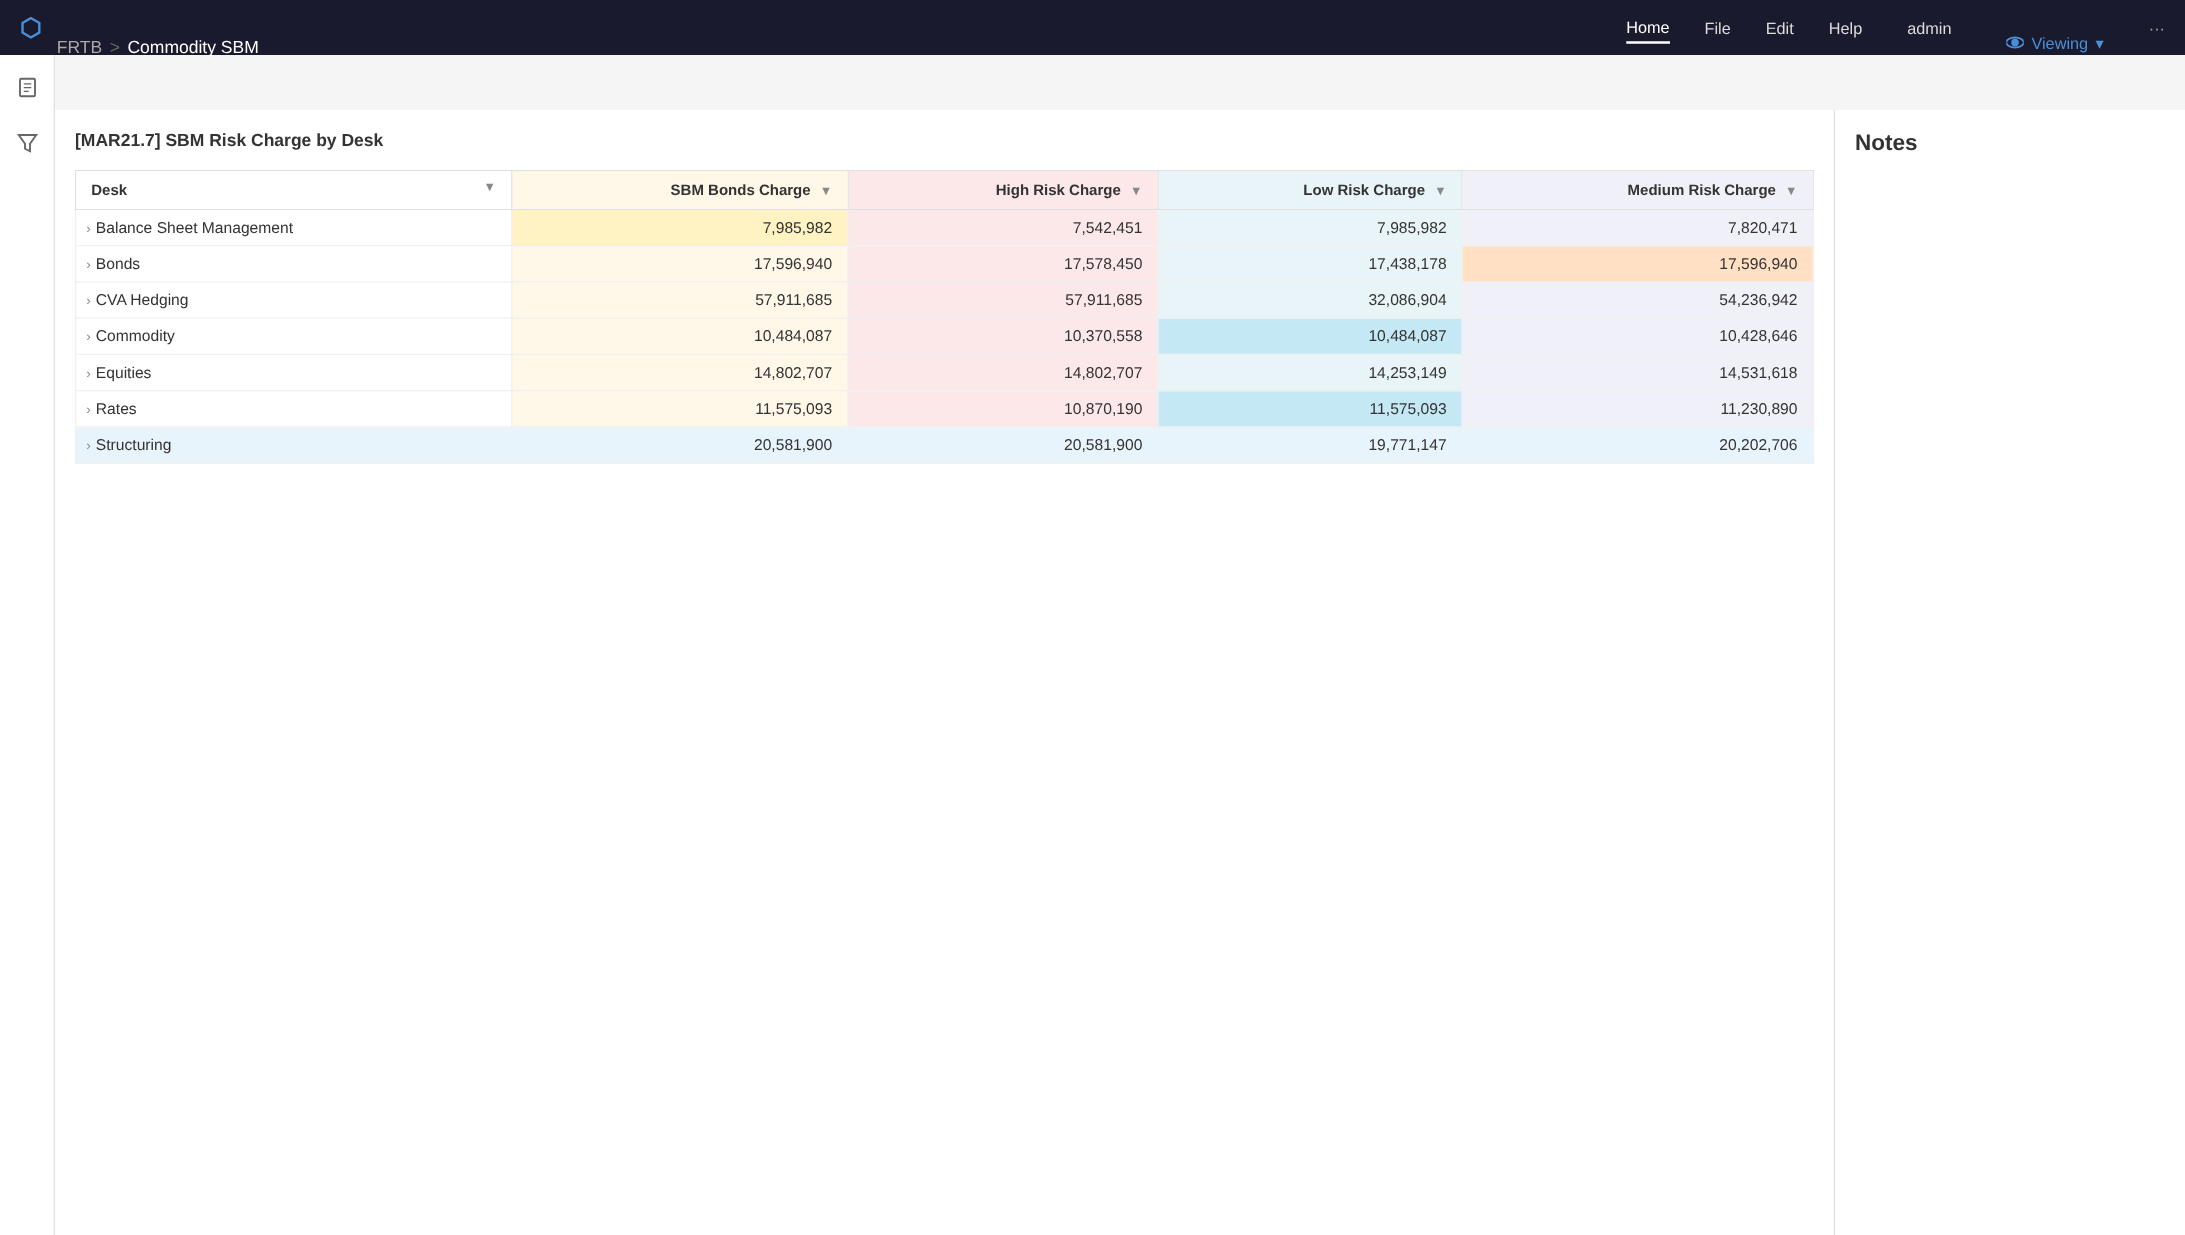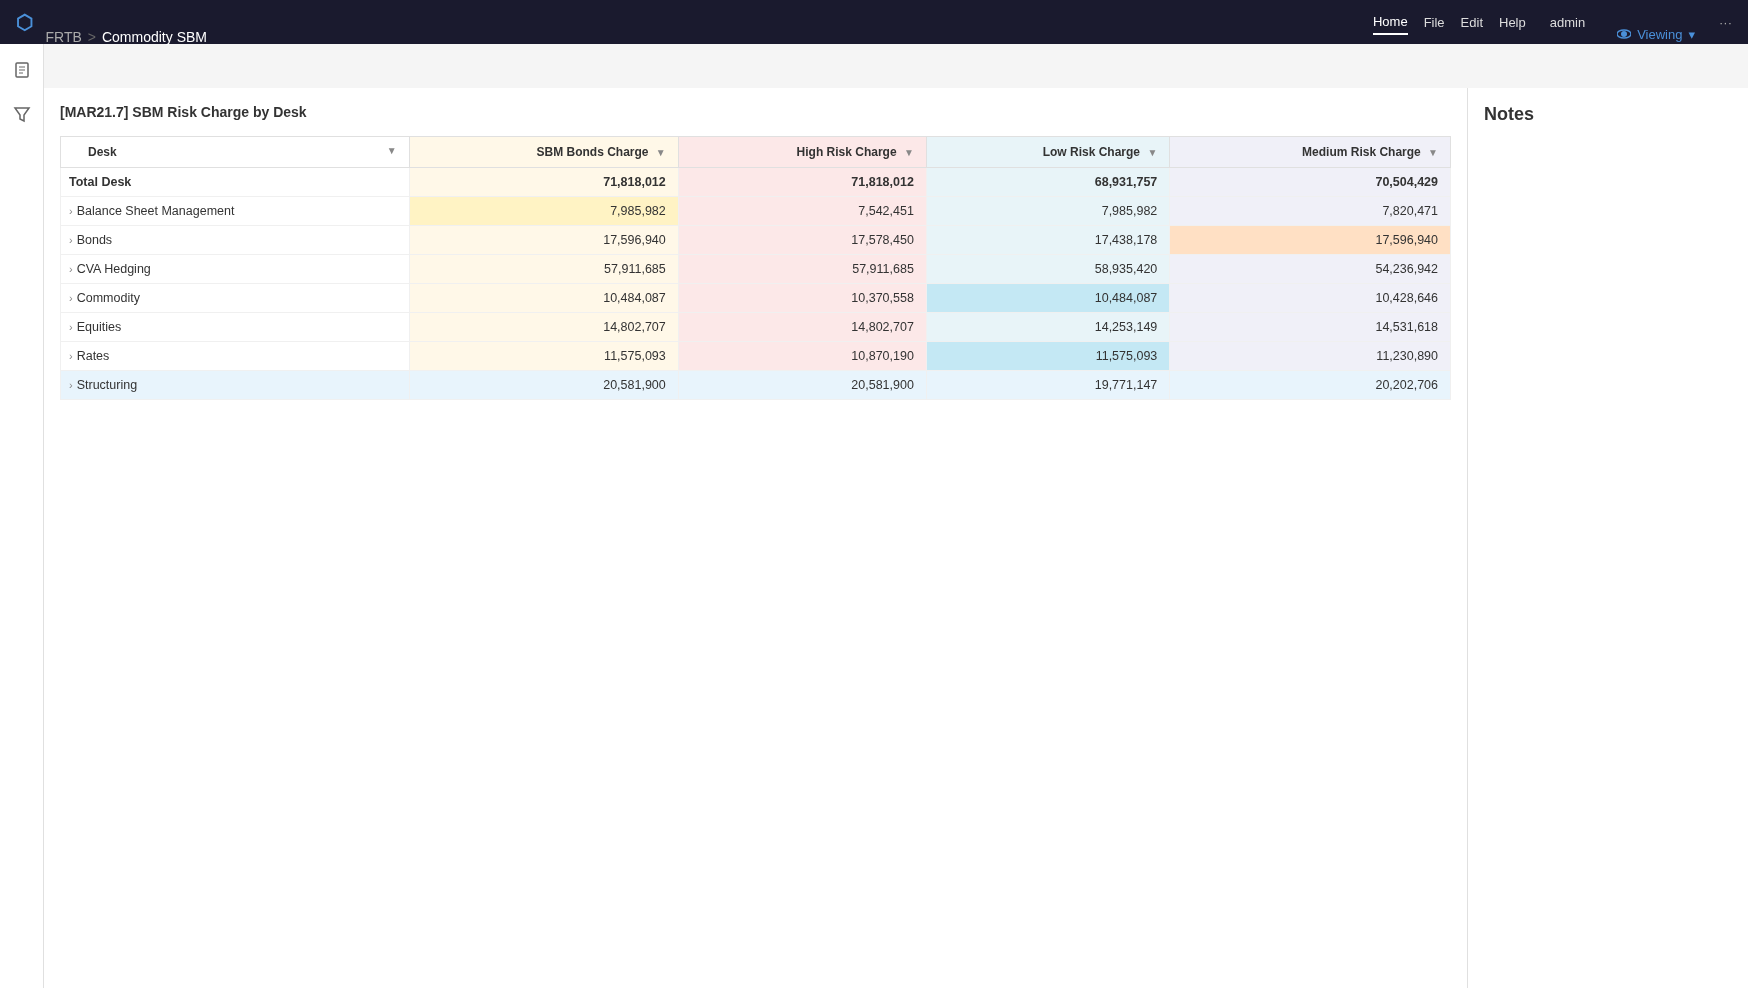--- a/index.html
+++ b/index.html
@@ -28,21 +28,21 @@
       align-items: center;
       gap: 6px;
       flex: 1;
       margin-top: 30px;
     }
     .nav-breadcrumb .sep { color: #666; }
     .nav-breadcrumb .current { color: white; font-weight: 500; }
     .nav-menu {
       display: flex;
       align-items: center;
-      gap: 16px;
+      gap: 28px;
     }
     .nav-menu-item {
       color: #ddd;
       cursor: pointer;
       font-size: 13px;
       padding: 4px 0;
     }
     .nav-menu-item:hover, .nav-menu-item.active { color: white; }
     .nav-menu-item.active { border-bottom: 2px solid white; }
     .nav-user { color: #ddd; margin-left: 8px; }
@@ -201,21 +201,20 @@
       color: #888;
       font-size: 10px;
       margin-left: 4px;
       cursor: pointer;
     }
 
     .desk-header {
       display: flex;
       align-items: flex-start;
       justify-content: space-between;
-      margin-left: 15px;
     }
 
     
     .notes-panel {
       width: 280px;
       padding: 16px;
       background: #fff;
     }
     .notes-title {
       font-size: 18px;
@@ -305,46 +304,39 @@
               <span>Low Risk Charge</span>
               <span class="col-filter-arrow">▼</span>
             </th>
             <th class="col-medium">
               <span>Medium Risk Charge</span>
               <span class="col-filter-arrow">▼</span>
             </th>
           </tr>
         </thead>
         <tbody id="table-body">
-        <tr class="total-row">
-              <td class="desk-cell"><span style="font-weight: 700;">Total Desk</span></td>
-              <td class="col-sbm">71,818,012</td>
-              <td class="col-high">71,818,012</td>
-              <td class="col-low">68,931,757</td>
-              <td class="col-medium">70,504,429</td>
-            </tr>
             <tr>
               <td class="desk-cell"><span class="expand-icon">›</span><span>Balance Sheet Management</span></td>
               <td class="col-sbm highlight-yellow">7,985,982</td>
               <td class="col-high">7,542,451</td>
               <td class="col-low">7,985,982</td>
               <td class="col-medium">7,820,471</td>
             </tr>
             <tr>
               <td class="desk-cell"><span class="expand-icon">›</span><span>Bonds</span></td>
               <td class="col-sbm">17,596,940</td>
               <td class="col-high">17,578,450</td>
               <td class="col-low">17,438,178</td>
               <td class="col-medium highlight-orange">17,596,940</td>
             </tr>
             <tr>
               <td class="desk-cell"><span class="expand-icon">›</span><span>CVA Hedging</span></td>
               <td class="col-sbm">57,911,685</td>
               <td class="col-high">57,911,685</td>
-              <td class="col-low">58,935,420</td>
+              <td class="col-low">32,086,904</td>
               <td class="col-medium">54,236,942</td>
             </tr>
             <tr>
               <td class="desk-cell"><span class="expand-icon">›</span><span>Commodity</span></td>
               <td class="col-sbm">10,484,087</td>
               <td class="col-high">10,370,558</td>
               <td class="col-low highlight-blue">10,484,087</td>
               <td class="col-medium">10,428,646</td>
             </tr>
             <tr>

